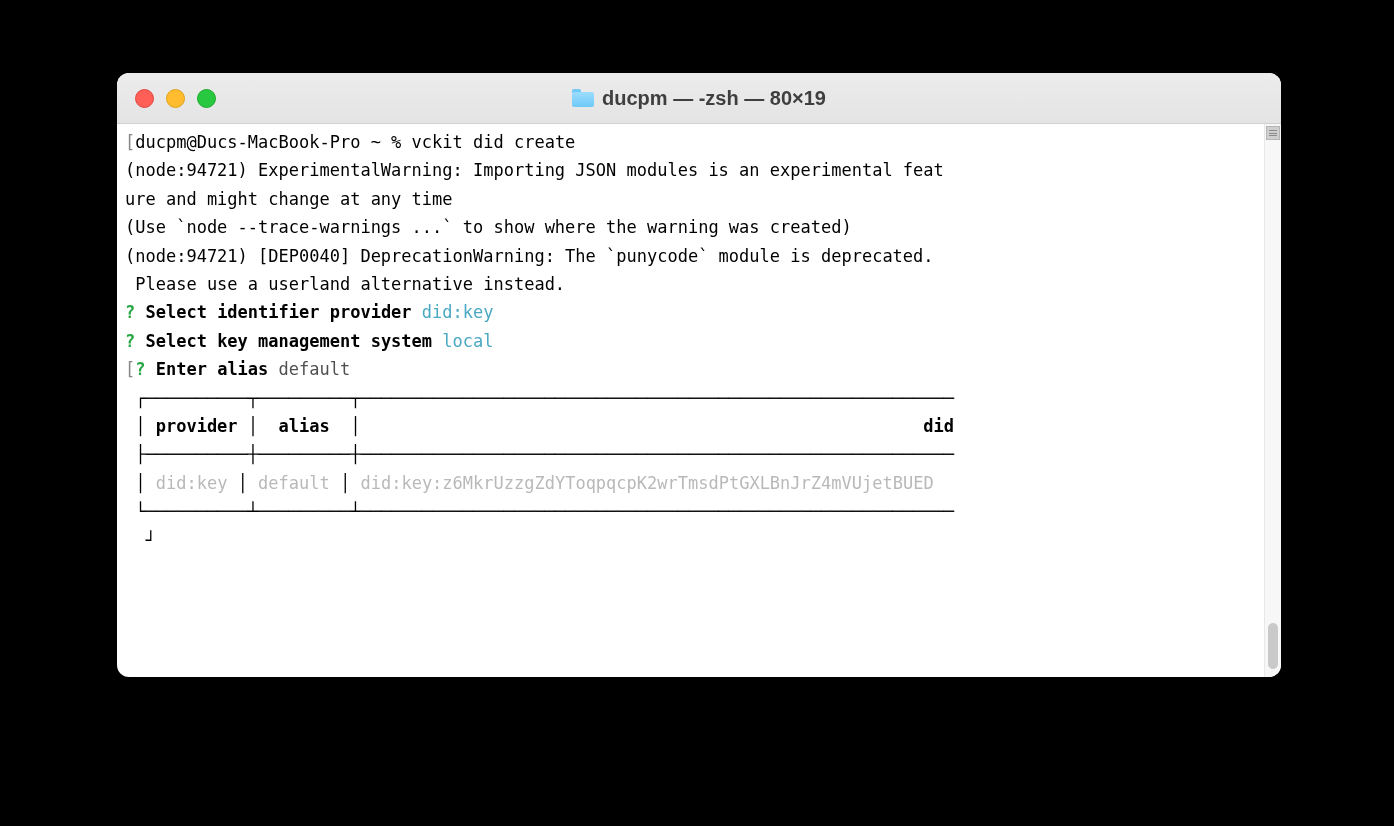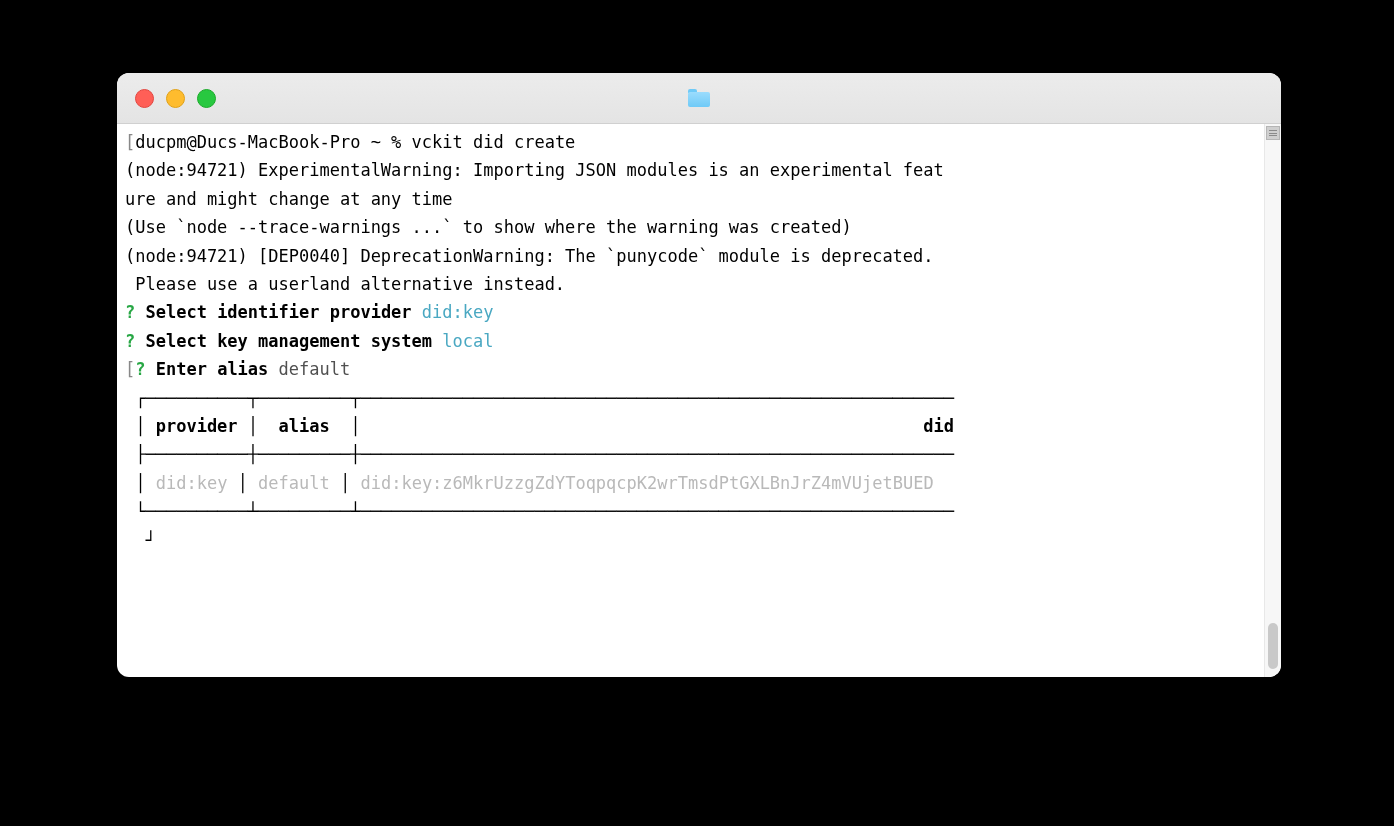--- a/index.html
+++ b/index.html
@@ -154,20 +154,21 @@
 <div class="window">
 
   <div class="titlebar">
     <div class="traffic-lights">
       <div class="tl tl-close"></div>
       <div class="tl tl-min"></div>
       <div class="tl tl-zoom"></div>
     </div>
     <div class="title-center">
       <span class="folder-icon"></span>
+      <span>ducpm — -zsh — 80×19</span>
     </div>
   </div>
 
   <div class="content-wrap">
     <div class="terminal"><span class="bracket">[</span><span>ducpm@Ducs-MacBook-Pro ~ % </span><span>vckit did create</span>
 <span>(node:94721) ExperimentalWarning: Importing JSON modules is an experimental feat</span>
 <span>ure and might change at any time</span>
 <span>(Use `node --trace-warnings ...` to show where the warning was created)</span>
 <span>(node:94721) [DEP0040] DeprecationWarning: The `punycode` module is deprecated.</span>
 <span> Please use a userland alternative instead.</span>

